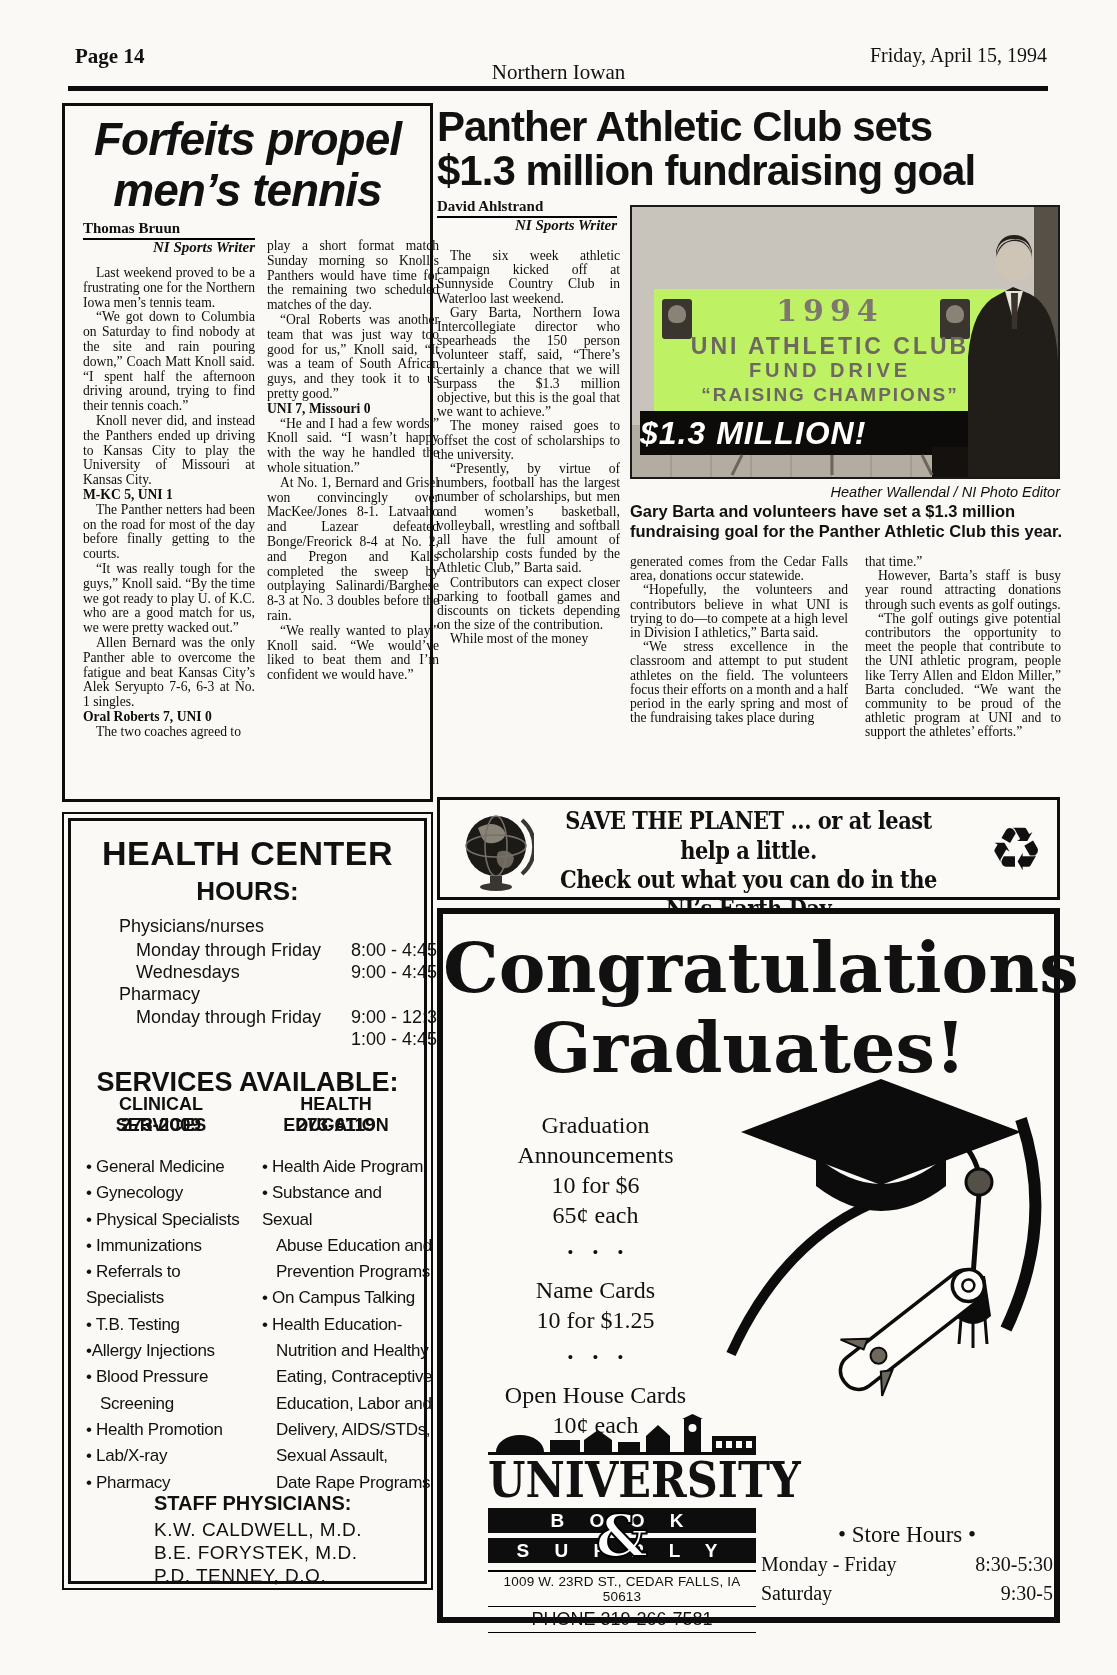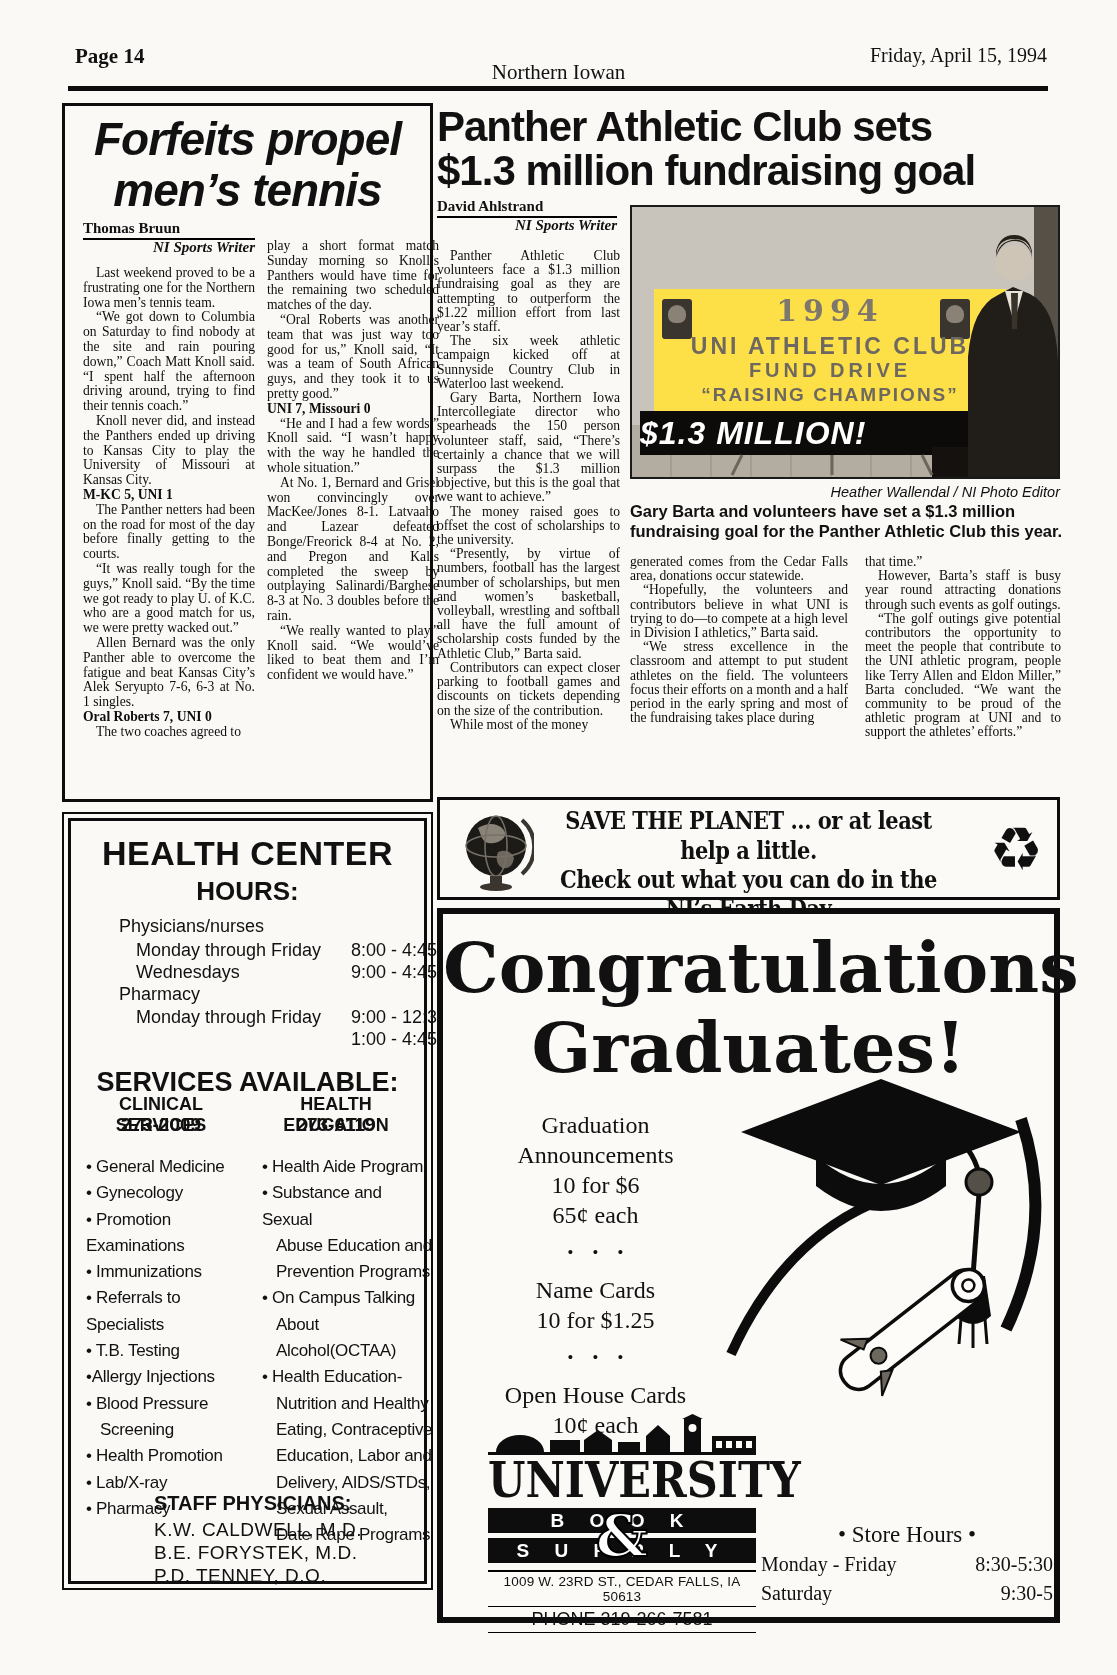--- a/index.html
+++ b/index.html
@@ -33,21 +33,21 @@
   
   .pac { position:absolute; left:437px; top:103px; width:623px; height:700px; }
   .pac-h { position:absolute; left:0; font-family:"Liberation Sans",sans-serif; font-weight:bold; font-size:42px; letter-spacing:-1px; white-space:nowrap; }
   .pac-h1 { top:0px; } .pac-h2 { top:44px; }
   .pac-col { line-height:14.2px; }
 
   
   .photo { position:absolute; left:193px; top:102px; width:430px; height:274px; border:2px solid #1a1a1a; background:#c9c4bb; overflow:hidden; }
   .photo-floor { position:absolute; left:0; top:218px; width:100%; height:52px;
     background:repeating-linear-gradient(90deg,#b3aca1 0 38px,#a49d92 38px 40px); }
-  .photo-sign { position:absolute; left:22px; top:82px; width:352px; height:122px; background:#fde047; }
+  .photo-sign { position:absolute; left:22px; top:82px; width:352px; height:122px; background:#bef264; }
   .sign-year { position:absolute; left:0; right:0; top:4px; text-align:center; font-family:"DejaVu Serif",serif; font-weight:bold; font-size:30px; letter-spacing:6px; color:#7d776d; }
   .sign-line { position:absolute; left:0; right:0; text-align:center; font-family:"Liberation Sans",sans-serif; font-weight:bold; color:#6e6860; white-space:nowrap; }
   .sign-l2 { top:44px; font-size:23px; letter-spacing:3px; }
   .sign-l3 { top:70px; font-size:20px; letter-spacing:4px; }
   .sign-l4 { top:95px; font-size:19px; letter-spacing:2px; }
   .sign-logo { position:absolute; top:10px; width:30px; height:40px; background:#3a352e; border-radius:3px; }
   .sign-logo:before { content:""; position:absolute; left:6px; top:6px; width:18px; height:18px; background:#8a8276; border-radius:50% 50% 40% 40%; }
   .logo-left { left:8px; } .logo-right { left:286px; }
   .photo-banner { position:absolute; left:8px; top:204px; width:366px; height:44px; background:#0d0b09; z-index:2; }
   .banner-text { font-family:"Liberation Sans",sans-serif; font-weight:bold; font-style:italic; font-size:32px; color:#fff; line-height:44px; letter-spacing:1px; }
@@ -135,21 +135,20 @@
         <p class="indent">“We really wanted to play,” Knoll said. “We would’ve liked to beat them and I’m confident we would have.”</p>
       </div>
   </section>
 
   <section class="pac">
     <div class="pac-h pac-h1">Panther Athletic Club sets</div>
     <div class="pac-h pac-h2">$1.3 million fundraising goal</div>
     <div class="byline" style="left:0; top:95px; width:180px;">David Ahlstrand</div>
     <div class="byline-title" style="left:0; top:114px; width:180px;">NI Sports Writer</div>
     <div class="col pac-col" style="left:0; top:146px; width:183px; height:545px;">
-        <p class="indent">Panther Athletic Club volunteers face a $1.3 million fundraising goal as they are attempting to outperform the $1.22 million effort from last year’s staff.</p>
         <p class="indent">The six week athletic campaign kicked off at Sunnyside Country Club in Waterloo last weekend.</p>
         <p class="indent">Gary Barta, Northern Iowa Intercollegiate director who spearheads the 150 person volunteer staff, said, “There’s certainly a chance that we will surpass the $1.3 million objective, but this is the goal that we want to achieve.”</p>
         <p class="indent">The money raised goes to offset the cost of scholarships to the university.</p>
         <p class="indent">“Presently, by virtue of numbers, football has the largest number of scholarships, but men and women’s basketball, volleyball, wrestling and softball all have the full amount of scholarship costs funded by the Athletic Club,” Barta said.</p>
         <p class="indent">Contributors can expect closer parking to football games and discounts on tickets depending on the size of the contribution.</p>
         <p class="indent">While most of the money</p>
       </div>
 
     <div class="photo">
       <div class="photo-floor"></div>
@@ -224,38 +223,37 @@
 
     <div class="svc-title">SERVICES AVAILABLE:</div>
     <div class="svc-hdr" style="left:8px;">CLINICAL SERVICES</div>
     <div class="svc-phone" style="left:8px;">273-2009</div>
     <div class="svc-hdr" style="left:183px;">HEALTH EDUCATION</div>
     <div class="svc-phone" style="left:183px;">273-6119</div>
 
     <div class="svc-list" style="left:22px; width:172px;">
         <div>• General Medicine</div>
         <div>• Gynecology</div>
-        <div>• Promotion Examinations</div>
+        <div>• Physical Specialists</div>
         <div>• Immunizations</div>
         <div>• Referrals to Specialists</div>
         <div>• T.B. Testing</div>
         <div>•Allergy Injections</div>
         <div>• Blood Pressure</div>
         <div class="cont">Screening</div>
         <div>• Health Promotion</div>
         <div>• Lab/X-ray</div>
         <div>• Pharmacy</div>
       </div>
     <div class="svc-list" style="left:198px; width:172px;">
         <div>• Health Aide Program</div>
         <div>• Substance and Sexual</div>
         <div class="cont">Abuse Education and</div>
         <div class="cont">Prevention Programs</div>
         <div>• On Campus Talking</div>
-        <div class="cont">About Alcohol(OCTAA)</div>
         <div>• Health Education-</div>
         <div class="cont">Nutrition and Healthy</div>
         <div class="cont">Eating, Contraceptive</div>
         <div class="cont">Education, Labor and</div>
         <div class="cont">Delivery, AIDS/STDs,</div>
         <div class="cont">Sexual Assault,</div>
         <div class="cont">Date Rape Programs</div>
       </div>
 
     <div class="staff-title">STAFF PHYSICIANS:</div>

